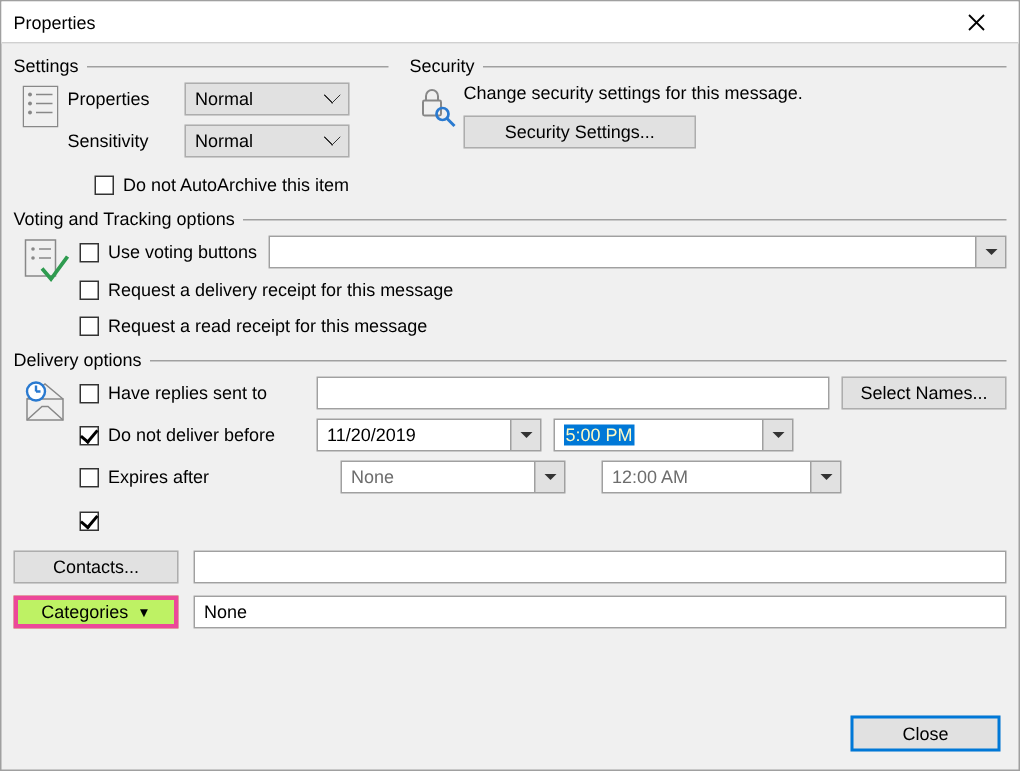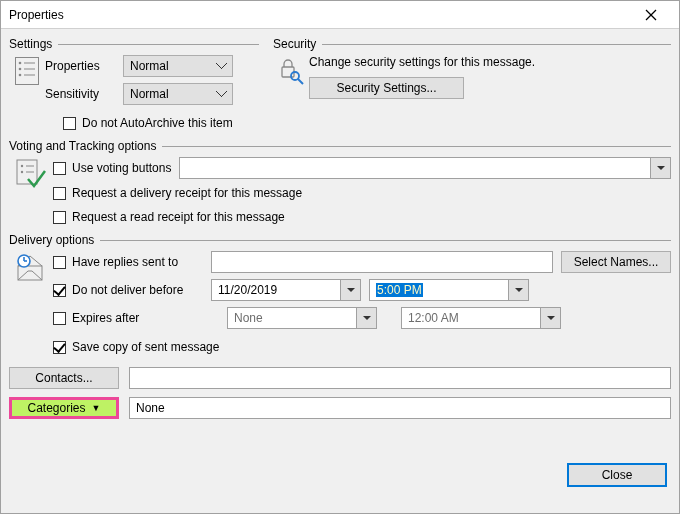--- a/index.html
+++ b/index.html
@@ -122,21 +122,21 @@
   .chevron-down {
     width:0;height:0;border-left:4px solid transparent;border-right:4px solid transparent;border-top:4px solid #333;
   }
   .big-dd {
     flex:1; height:22px; border:1px solid #a0a0a0; background:#fff;
     display:flex;
   }
   .big-dd .btn{width:20px;border-left:1px solid #a0a0a0;background:#e1e1e1;display:flex;align-items:center;justify-content:center;}
   .bottom-bar {
     position:absolute;
-    bottom: 26px; right: 12px;
+    bottom: 12px; right: 12px;
   }
   .close-btn {
     width: 100px; height: 24px;
     border: 2px solid #0078d7;
     background: #e1e1e1;
     display:flex;align-items:center;justify-content:center;
     font: inherit;
   }
   .contact-row { display:flex; gap:10px; margin-top:10px; align-items:center;}
   .contact-row .flatbtn{ width:110px; justify-content:center;}
@@ -334,21 +334,20 @@
                   <span>12:00 AM</span>
                 </div>
               <div class="btn">
                   <span class="chevron-down"></span>
                 </div>
             </div>
           </div>
 
           <div class="chk" style="margin-top:8px;">
             <span class="checkmark checked"></span>
-            <span>Save copy of sent message</span>
           </div>
         </div>
       </div>
     </div>
 
     <div class="contact-row">
       <button class="flatbtn">
           <span>Contacts...</span>
         </button>
       <input class="textfield" style="flex: 1 1 0%;">

